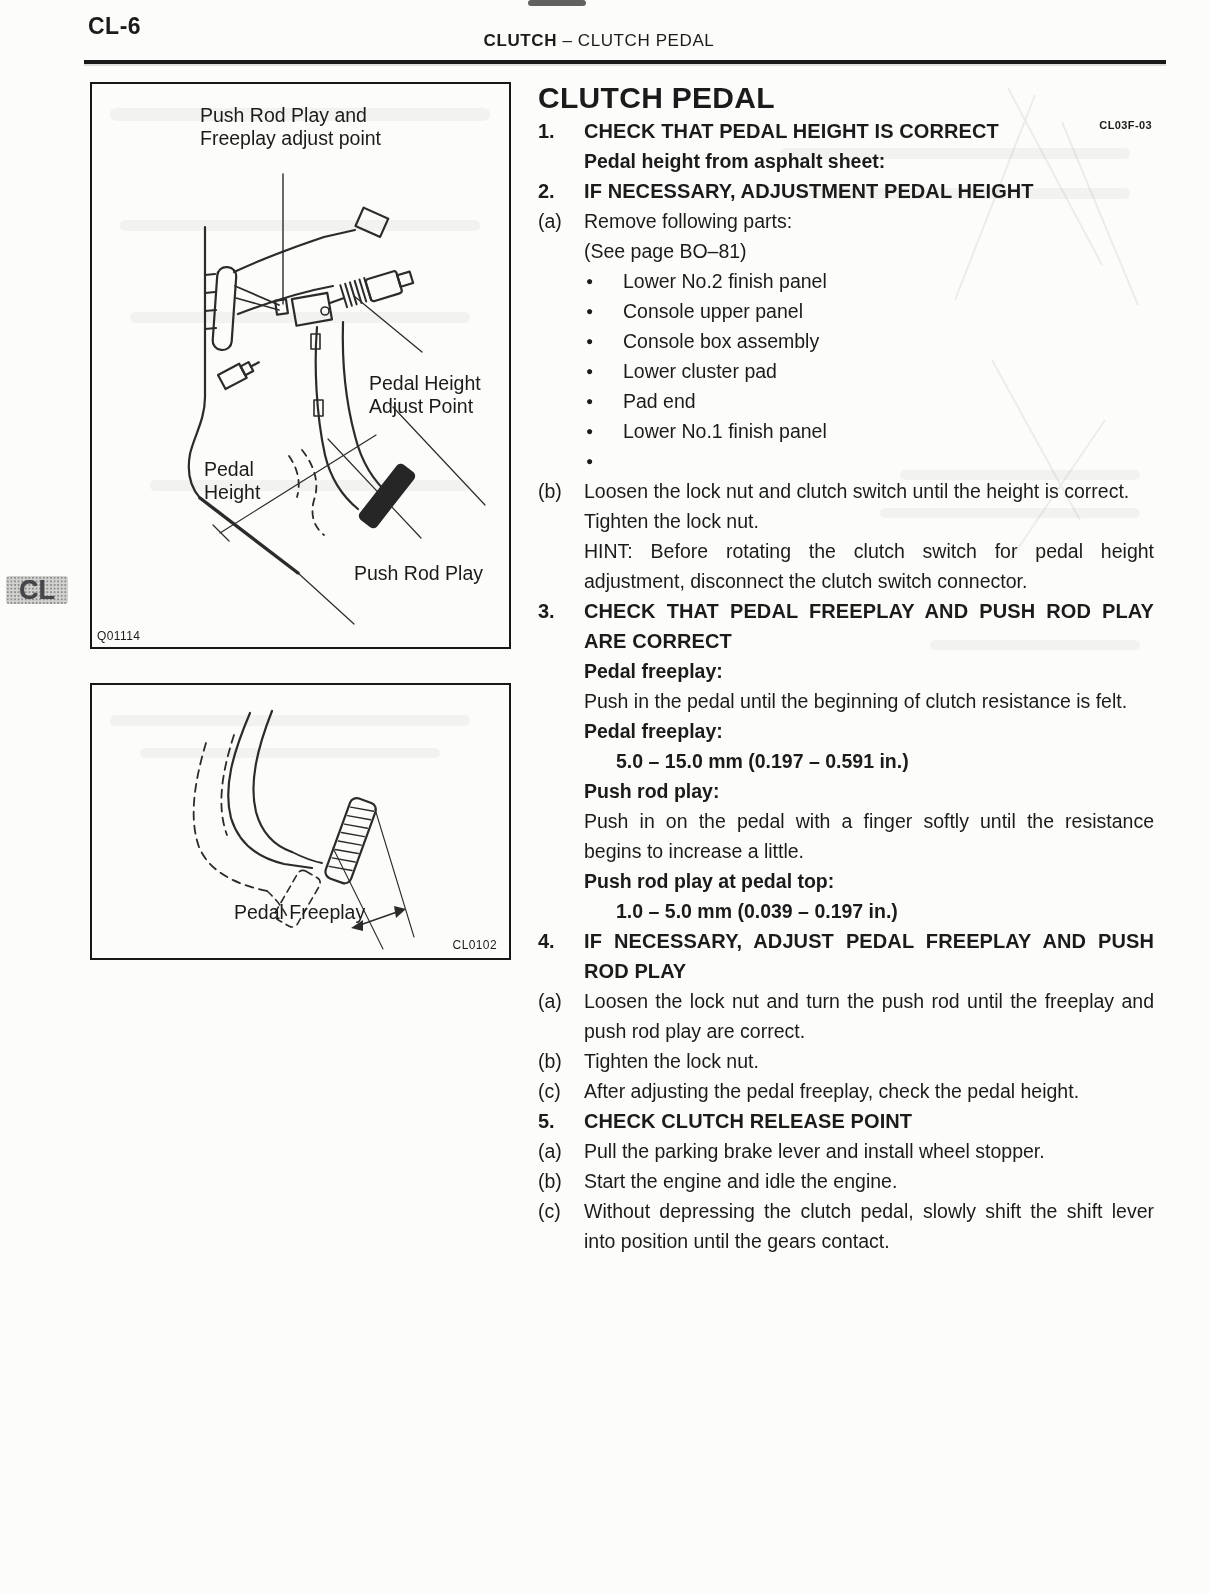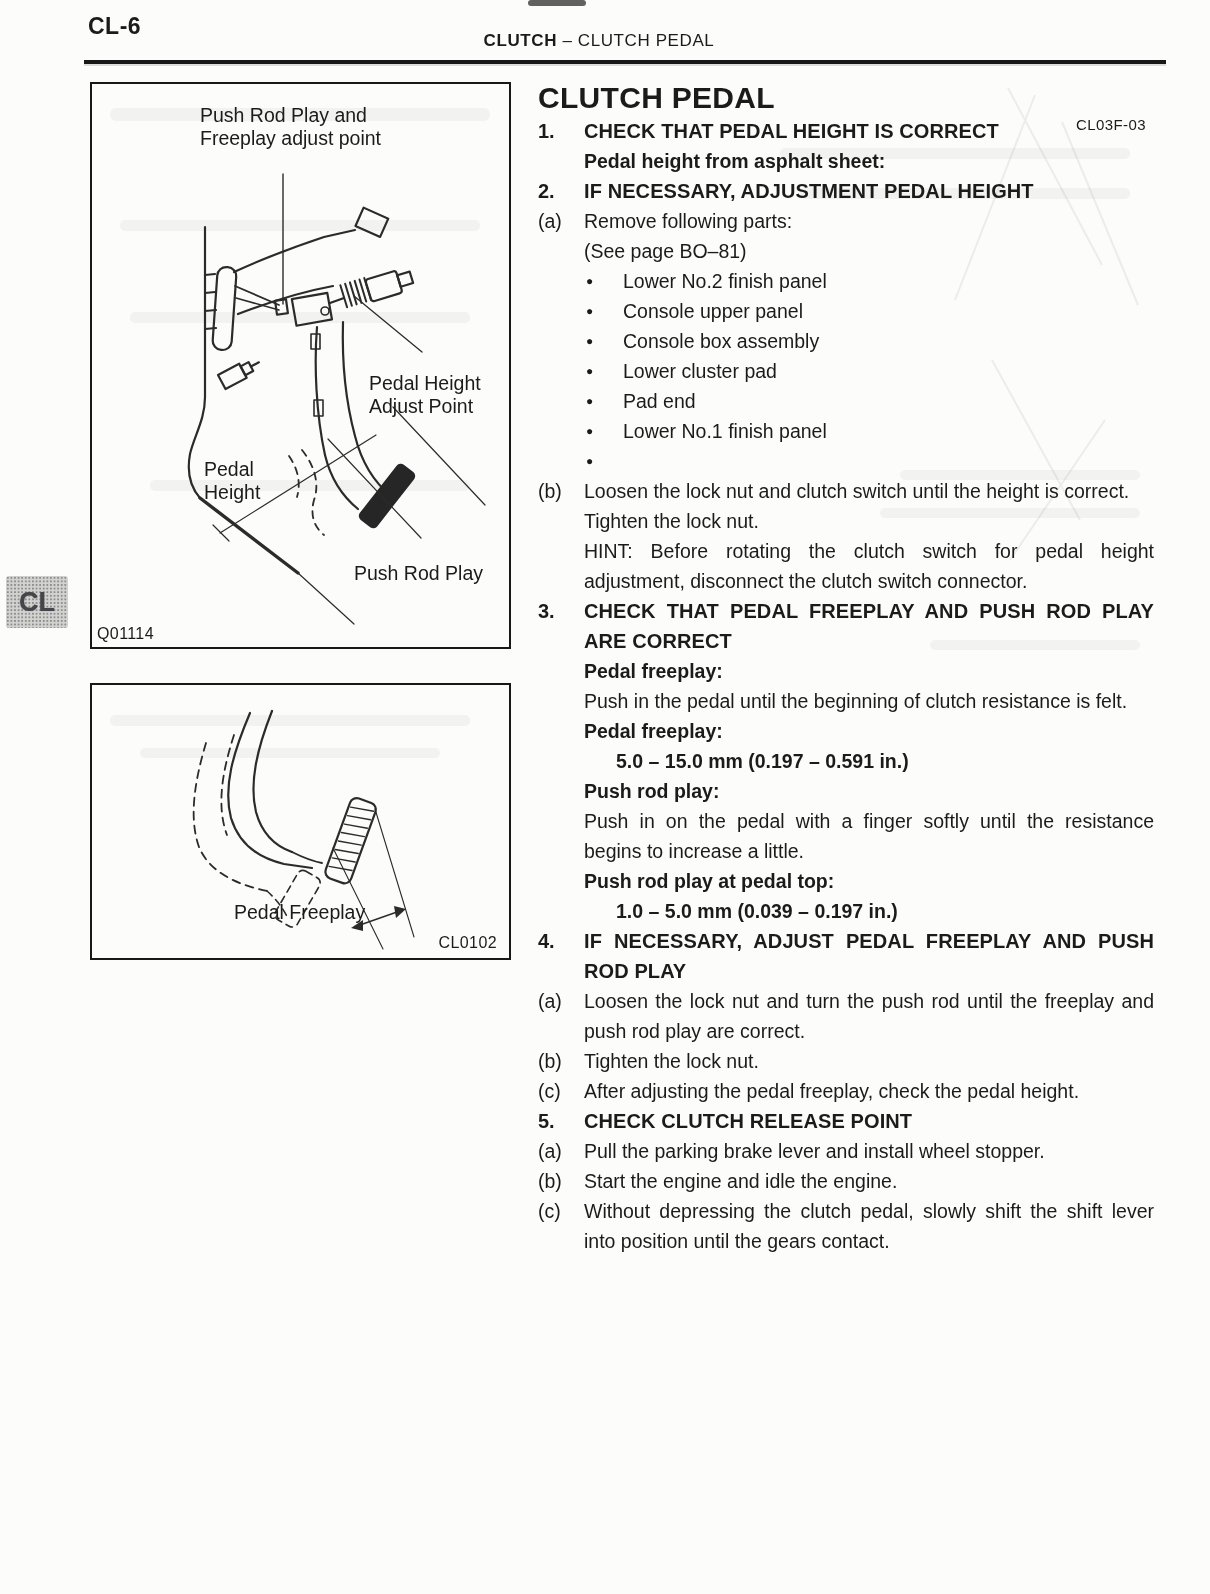--- a/index.html
+++ b/index.html
@@ -13,40 +13,40 @@
   .smudge{position:absolute;left:528px;top:0;width:58px;height:6px;background:#3a3a3a;border-radius:3px;opacity:.8;z-index:2;}
 
   
   .pageno{position:absolute;left:88px;top:13px;font-size:23px;font-weight:700;letter-spacing:.5px;z-index:2;}
   .runhead{position:absolute;left:120px;right:132px;top:31px;text-align:center;font-size:17px;letter-spacing:.6px;z-index:2;}
   .runhead .b{font-weight:700;}
   .rule{position:absolute;left:84px;right:44px;top:60px;height:4px;background:#181818;box-shadow:0 2px 0 rgba(0,0,0,.12);z-index:2;}
 
   
   .tab{
-    position:absolute;left:6px;top:576px;width:62px;height:52px;z-index:2;
+    position:absolute;left:6px;top:576px;width:62px;height:28px;z-index:2;
     background-color:#d2d2d0;
     background-image:radial-gradient(#8d8d8b .9px, transparent 1.15px);
     background-size:3.6px 3.6px;border-radius:3px;
     display:flex;align-items:center;justify-content:center;
     font-size:27px;font-weight:700;color:#45454a;text-shadow:0 0 1px #777;
   }
 
   
   .fig{position:absolute;left:90px;width:417px;border:2.5px solid #181818;z-index:1;}
   #fig1{top:82px;height:563px;}
   #fig2{top:683px;height:273px;}
   .fig svg{position:absolute;left:0;top:0;}
   .figlabel{position:absolute;font-size:19.5px;line-height:23px;white-space:pre-line;z-index:3;}
-  .figcode{position:absolute;font-size:16px;letter-spacing:.4px;z-index:3;}
+  .figcode{position:absolute;font-size:12px;letter-spacing:.4px;z-index:3;}
 
   
   .col{position:absolute;left:538px;top:80px;width:616px;font-size:19.5px;line-height:30px;z-index:2;}
   .h1{font-size:30px;font-weight:700;letter-spacing:.3px;line-height:36px;margin:0;}
-  .refcode{position:absolute;right:8px;top:30px;font-size:15px;font-weight:400;letter-spacing:.4px;}
+  .refcode{position:absolute;right:2px;top:30px;font-size:11px;font-weight:700;letter-spacing:.4px;}
   .h2{font-size:25.5px;font-weight:700;line-height:44px;margin:4px 0 9px 0;max-width:470px;letter-spacing:.2px;}
   .row{display:flex;}
   .num{flex:0 0 46px;font-weight:700;font-size:20px;}
   .let{flex:0 0 46px;}
   .stxt{flex:1;}
   .heading{font-weight:700;font-size:20px;text-align:justify;letter-spacing:.1px;}
   .cont{padding-left:46px;}
   .bold{font-weight:700;}
   .specval{padding-left:78px;font-weight:700;}
   .bullet{display:flex;padding-left:48px;}

